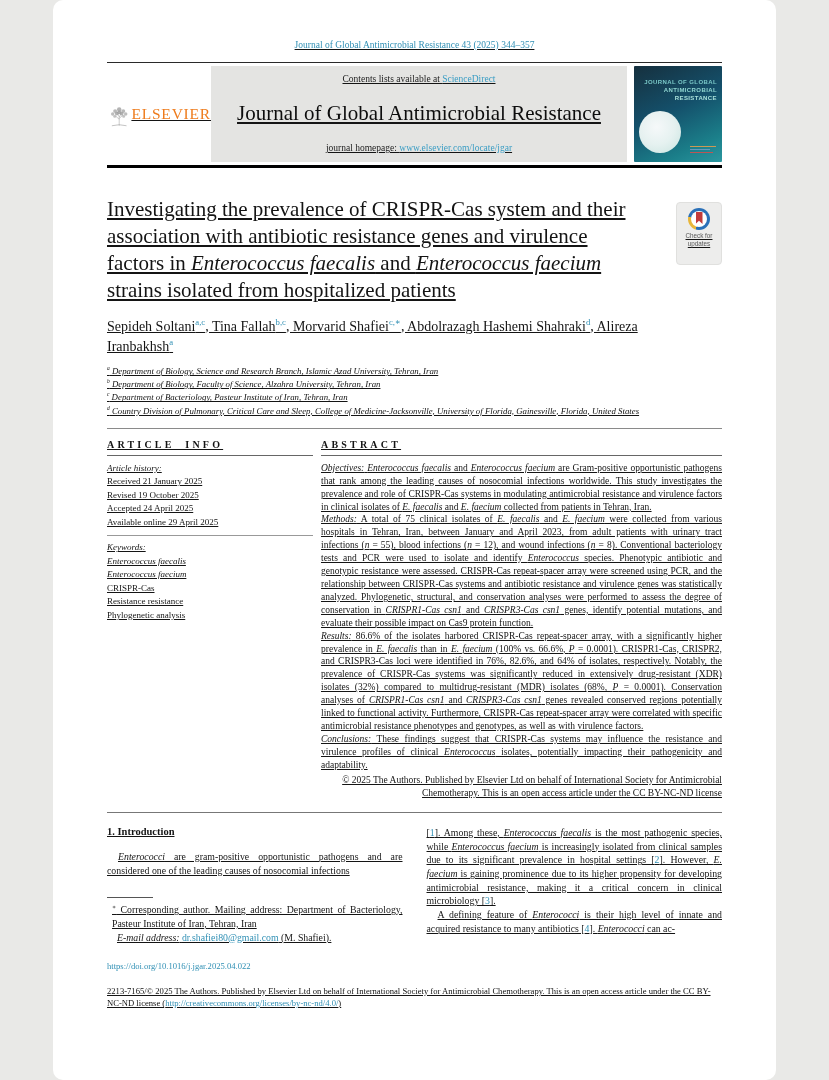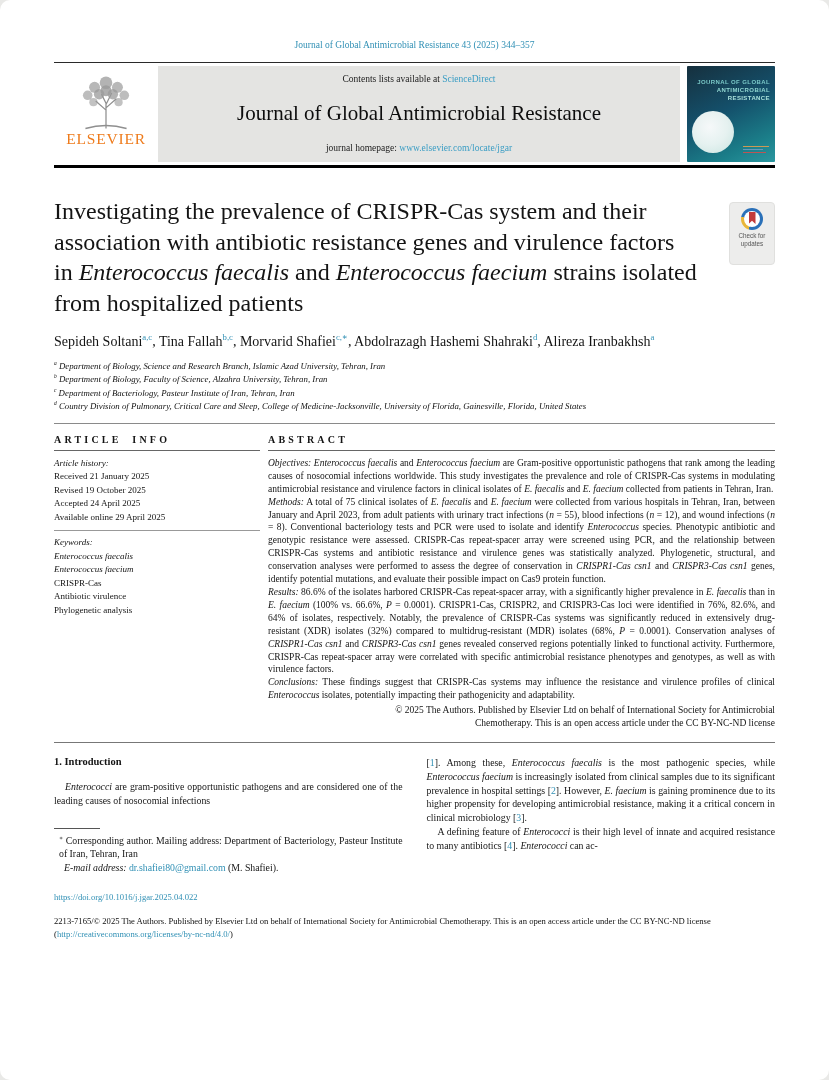--- a/index.html
+++ b/index.html
@@ -1,34 +1,34 @@
 <!DOCTYPE html>
 <html><head>
 <meta charset="utf-8">
 <style>
   html,body { margin:0; padding:0; background:#e9e9e7; }
   .page {
-    width:829px; height:1080px; margin:0 auto; background:#fff;
+    width:723px; height:1080px; margin:0 auto; background:#fff;
     border-radius:10px; overflow:hidden; position:relative;
-    font-family:"Liberation Serif","DejaVu Serif",serif; color:#141414;
+    font-family:"Liberation Serif","DejaVu Serif",serif; color:#141414;text-decoration:underline;
   }
   .content { padding:0 54px; }
   l { color:#2f8fb4; }
   .lnk { color:#3a9dc4; text-decoration:none; cursor:pointer; }
   sup { font-size:0.62em; vertical-align:super; line-height:0; }
 
   .citation { text-align:center; font-size:9.5px; color:#2f8fb4; padding-top:40px; margin-bottom:12px; }
 
   .rule-thin  { border-top:1.2px solid #2a2a2a; }
   .rule-thick { border-top:3px solid #000; margin-top:3px; }
   .rule-mid   { border-top:1px solid #8a8a8a; margin-top:10px; }
   .section-rule { border-top:1px solid #777; margin-top:12px; }
 
   .masthead { display:flex; margin-top:3px; height:96px; }
-  .elsevier { width:104px; display:flex; flex-direction:column; align-items:center; padding-top:3px; }
+  .elsevier { width:104px; display:flex; flex-direction:row; align-items:center; padding-top:3px; }
   .elsevier svg { width:76px; height:64px; }
   .elsevier-word { font-size:15.5px; color:#ee7b1c; letter-spacing:0.8px; margin-top:-3px; }
 
   .banner { flex:1; background:#e4e4e2; display:flex; flex-direction:column; justify-content:space-between;
             text-align:center; padding:8px 4px 9px; margin-right:7px; }
   .contents-line, .homepage-line { font-size:9.5px; color:#222; }
   .journal-title { font-size:21px; color:#0d0d0d; }
 
   .cover { width:88px; height:96px; position:relative; overflow:hidden; border-radius:1px;
            background:linear-gradient(155deg,#16303e 0%,#14506b 45%,#1b7f8a 80%,#2b97a0 100%); }
@@ -36,21 +36,21 @@
                 font-family:"Liberation Sans",sans-serif; font-size:6px; line-height:1.3;
                 letter-spacing:0.4px; font-weight:bold; }
   .cover-text .c1 { color:#79c8c8; } .cover-text .c2 { color:#8fd6d1; } .cover-text .c3 { color:#a9e0da; }
   .globe { position:absolute; left:5px; bottom:9px; width:42px; height:42px; border-radius:50%;
            background:radial-gradient(circle at 42% 38%,#ffffff 0%,#eef7f5 50%,#cfe8e3 100%); opacity:.96; }
   .cover-footlines { position:absolute; right:6px; bottom:9px; }
   .cover-footlines div { height:1.5px; margin-top:1.5px; }
   .cfl1 { width:26px; background:#c95; } .cfl2 { width:20px; background:#69b; } .cfl3 { width:23px; background:#b55; }
 
   .title-row { display:flex; margin-top:28px; }
-  h1.article-title { flex:1; margin:0; font-weight:400; font-size:24px; line-height:1.28; padding-right:32px; }
+  h1.article-title { flex:1; margin:0; font-weight:400; font-size:21px; line-height:1.28; padding-right:32px; }
   .crossmark { width:44px; height:56px; background:#ededec; border:1px solid #e0e0de; border-radius:4px;
                text-align:center; padding-top:5px; margin-top:6px; flex:0 0 auto; cursor:pointer; }
   .cm-circle { width:22px; height:22px; border-radius:50%; margin:0 auto 2px;
                background:conic-gradient(#2a70b8 0 55%, #e8b63a 55% 78%, #2a70b8 78% 100%);
                display:flex; align-items:center; justify-content:center; }
   .cm-inner { width:16px; height:16px; border-radius:50%; background:#fff; display:flex; align-items:flex-start; justify-content:center; }
   .cm-bookmark { width:7px; height:12px; margin-top:1px; background:#c23b3b;
                  clip-path:polygon(0 0,100% 0,100% 100%,50% 72%,0 100%); }
   .cm-text { font-family:"Liberation Sans",sans-serif; font-size:6.3px; color:#555; line-height:1.3; }
 
@@ -178,21 +178,21 @@
           <div>Revised 19 October 2025</div>
           <div>Accepted 24 April 2025</div>
           <div>Available online 29 April 2025</div>
         </div>
         <div class="info-rule"></div>
         <div class="info-block">
           <div class="info-label">Keywords:</div>
           <div><i>Enterococcus faecalis</i></div>
           <div><i>Enterococcus faecium</i></div>
           <div>CRISPR-Cas</div>
-          <div>Antibiotic virulence</div>
+          <div>Resistance resistance</div>
           <div>Phylogenetic analysis</div>
         </div>
       </div>
 
       <div class="abstract">
         <div class="col-heading">ABSTRACT</div>
         <div class="heading-rule"></div>
         <p><i>Objectives:</i>  <i>Enterococcus faecalis</i> and <i>Enterococcus faecium</i> are Gram-positive opportunistic pathogens that rank among the leading causes of nosocomial infections worldwide. This study investigates the prevalence and role of CRISPR-Cas systems in modulating antimicrobial resistance and virulence factors in clinical isolates of <i>E. faecalis</i> and <i>E. faecium</i> collected from patients in Tehran, Iran.</p>
         <p><i>Methods:</i>  A total of 75 clinical isolates of <i>E. faecalis</i> and <i>E. faecium</i> were collected from various hospitals in Tehran, Iran, between January and April 2023, from adult patients with urinary tract infections (<i>n</i> = 55), blood infections (<i>n</i> = 12), and wound infections (<i>n</i> = 8). Conventional bacteriology tests and PCR were used to isolate and identify <i>Enterococcus</i> species. Phenotypic antibiotic and genotypic resistance were assessed. CRISPR-Cas repeat-spacer array were screened using PCR, and the relationship between CRISPR-Cas systems and antibiotic resistance and virulence genes was statistically analyzed. Phylogenetic, structural, and conservation analyses were performed to assess the degree of conservation in <i>CRISPR1-Cas csn1</i> and <i>CRISPR3-Cas csn1</i> genes, identify potential mutations, and evaluate their possible impact on Cas9 protein function.</p>
         <p><i>Results:</i>  86.6% of the isolates harbored CRISPR-Cas repeat-spacer array, with a significantly higher prevalence in <i>E. faecalis</i> than in <i>E. faecium</i> (100% vs. 66.6%, <i>P</i> = 0.0001). CRISPR1-Cas, CRISPR2, and CRISPR3-Cas loci were identified in 76%, 82.6%, and 64% of isolates, respectively. Notably, the prevalence of CRISPR-Cas systems was significantly reduced in extensively drug-resistant (XDR) isolates (32%) compared to multidrug-resistant (MDR) isolates (68%, <i>P</i> = 0.0001). Conservation analyses of <i>CRISPR1-Cas csn1</i> and <i>CRISPR3-Cas csn1</i> genes revealed conserved regions potentially linked to functional activity. Furthermore, CRISPR-Cas repeat-spacer array were correlated with specific antimicrobial resistance phenotypes and genotypes, as well as with virulence factors.</p>

